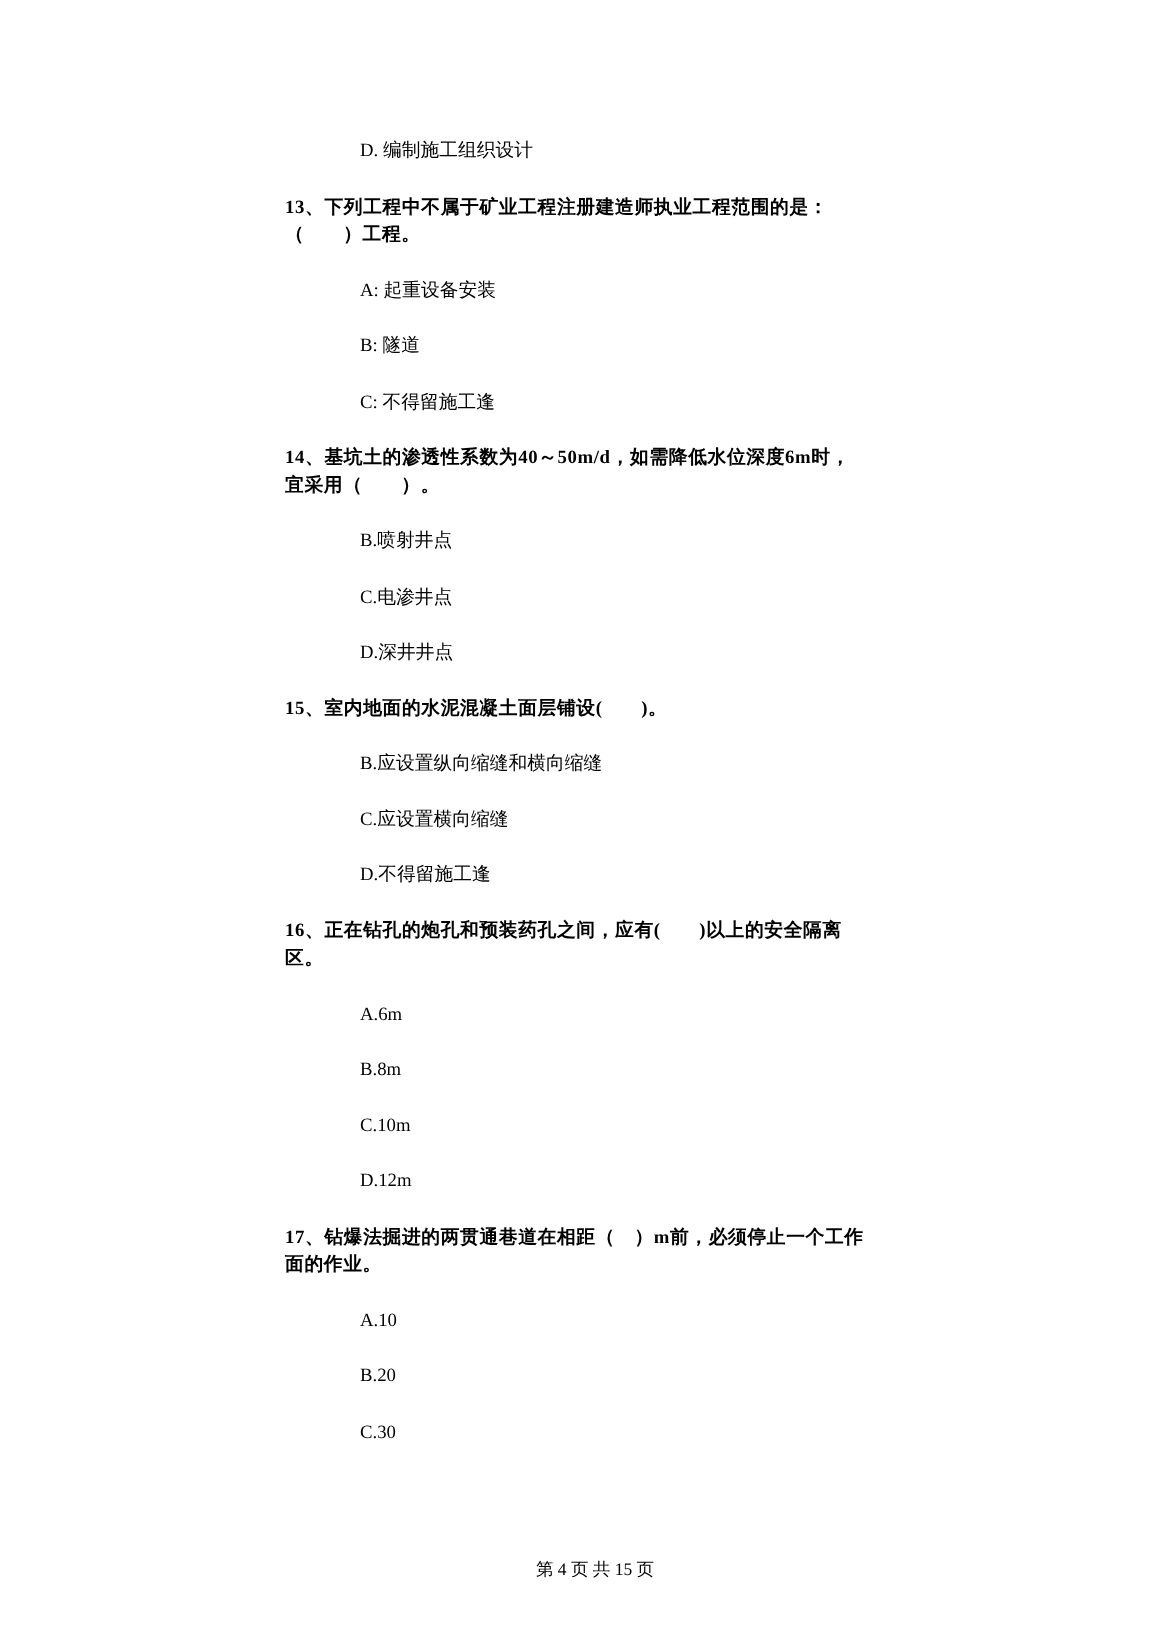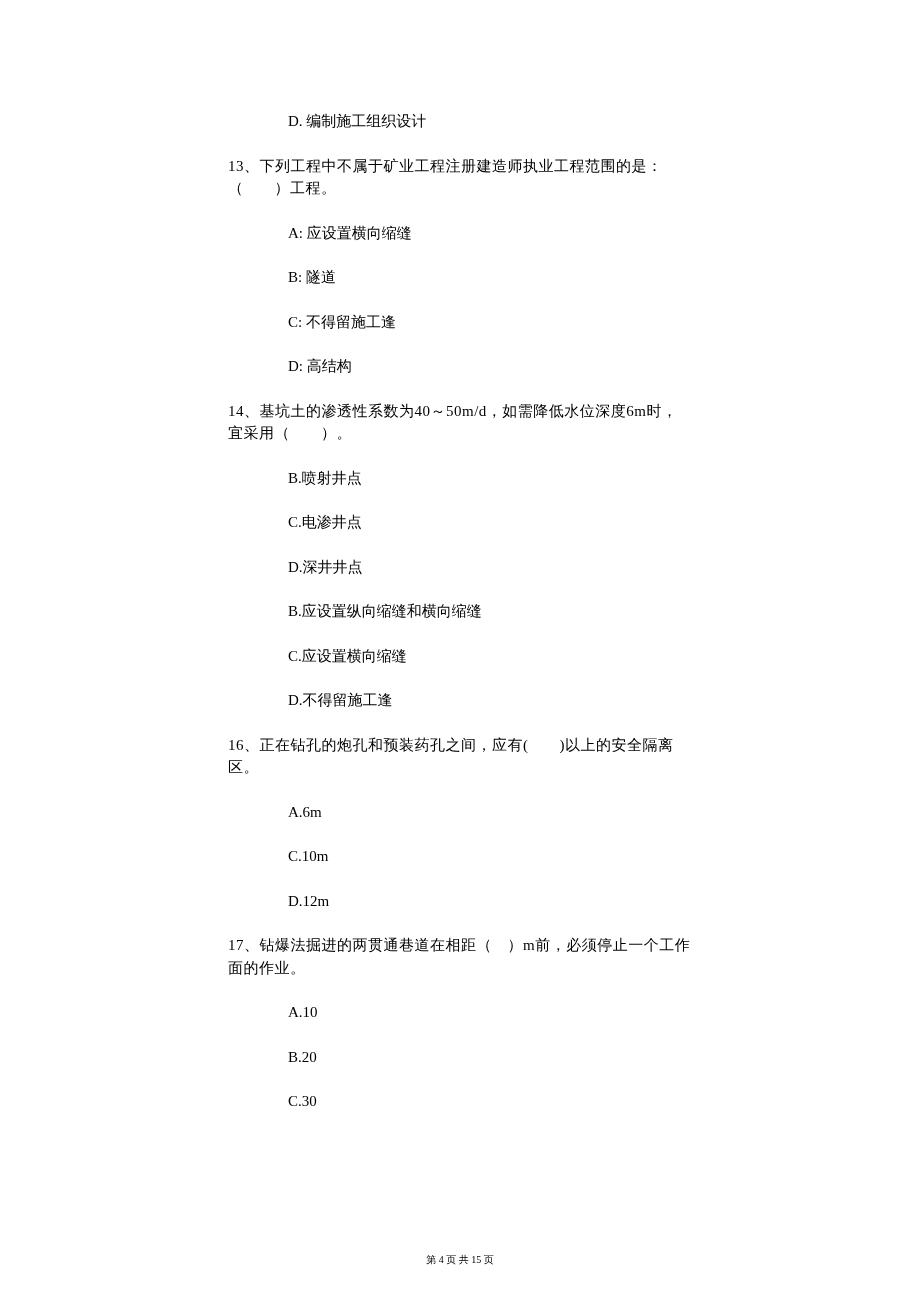--- a/index.html
+++ b/index.html
@@ -20,54 +20,56 @@
     position: relative;
   }
   .option-indent {
     padding-left: 60px;
     margin-bottom: 22px;
   }
   .question {
     margin-bottom: 22px;
     margin-top: 22px;
     letter-spacing: 0.5px;
+    font-weight: bold;
   }
   .footer {
     position: absolute;
     bottom: 35px;
-    left: 0;
+    left: 16px;
     width: 100%;
     text-align: center;
-    font-size: 10px;
+    font-size: 14px;
   }
 </style>
 </head>
 <body>
 
 <div class="page">
 
   <div class="option-indent">D. 编制施工组织设计</div>
 
   <div class="question">13、下列工程中不属于矿业工程注册建造师执业工程范围的是：（　　）工程。</div>
-  <div class="option-indent">A: 应设置横向缩缝</div>
+  <div class="option-indent">A: 起重设备安装</div>
   <div class="option-indent">B: 隧道</div>
   <div class="option-indent">C: 不得留施工逢</div>
-  <div class="option-indent">D: 高结构</div>
 
   <div class="question">14、基坑土的渗透性系数为40～50m/d，如需降低水位深度6m时，宜采用（　　）。</div>
   <div class="option-indent">B.喷射井点</div>
   <div class="option-indent">C.电渗井点</div>
   <div class="option-indent">D.深井井点</div>
 
+  <div class="question">15、室内地面的水泥混凝土面层铺设(　　)。</div>
   <div class="option-indent">B.应设置纵向缩缝和横向缩缝</div>
   <div class="option-indent">C.应设置横向缩缝</div>
   <div class="option-indent">D.不得留施工逢</div>
 
   <div class="question">16、正在钻孔的炮孔和预装药孔之间，应有(　　)以上的安全隔离区。</div>
   <div class="option-indent">A.6m</div>
+  <div class="option-indent">B.8m</div>
   <div class="option-indent">C.10m</div>
   <div class="option-indent">D.12m</div>
 
   <div class="question">17、钻爆法掘进的两贯通巷道在相距（　）m前，必须停止一个工作面的作业。</div>
   <div class="option-indent">A.10</div>
   <div class="option-indent">B.20</div>
   <div class="option-indent">C.30</div>
 
   <div class="footer">第 4 页 共 15 页</div>
 </div>

